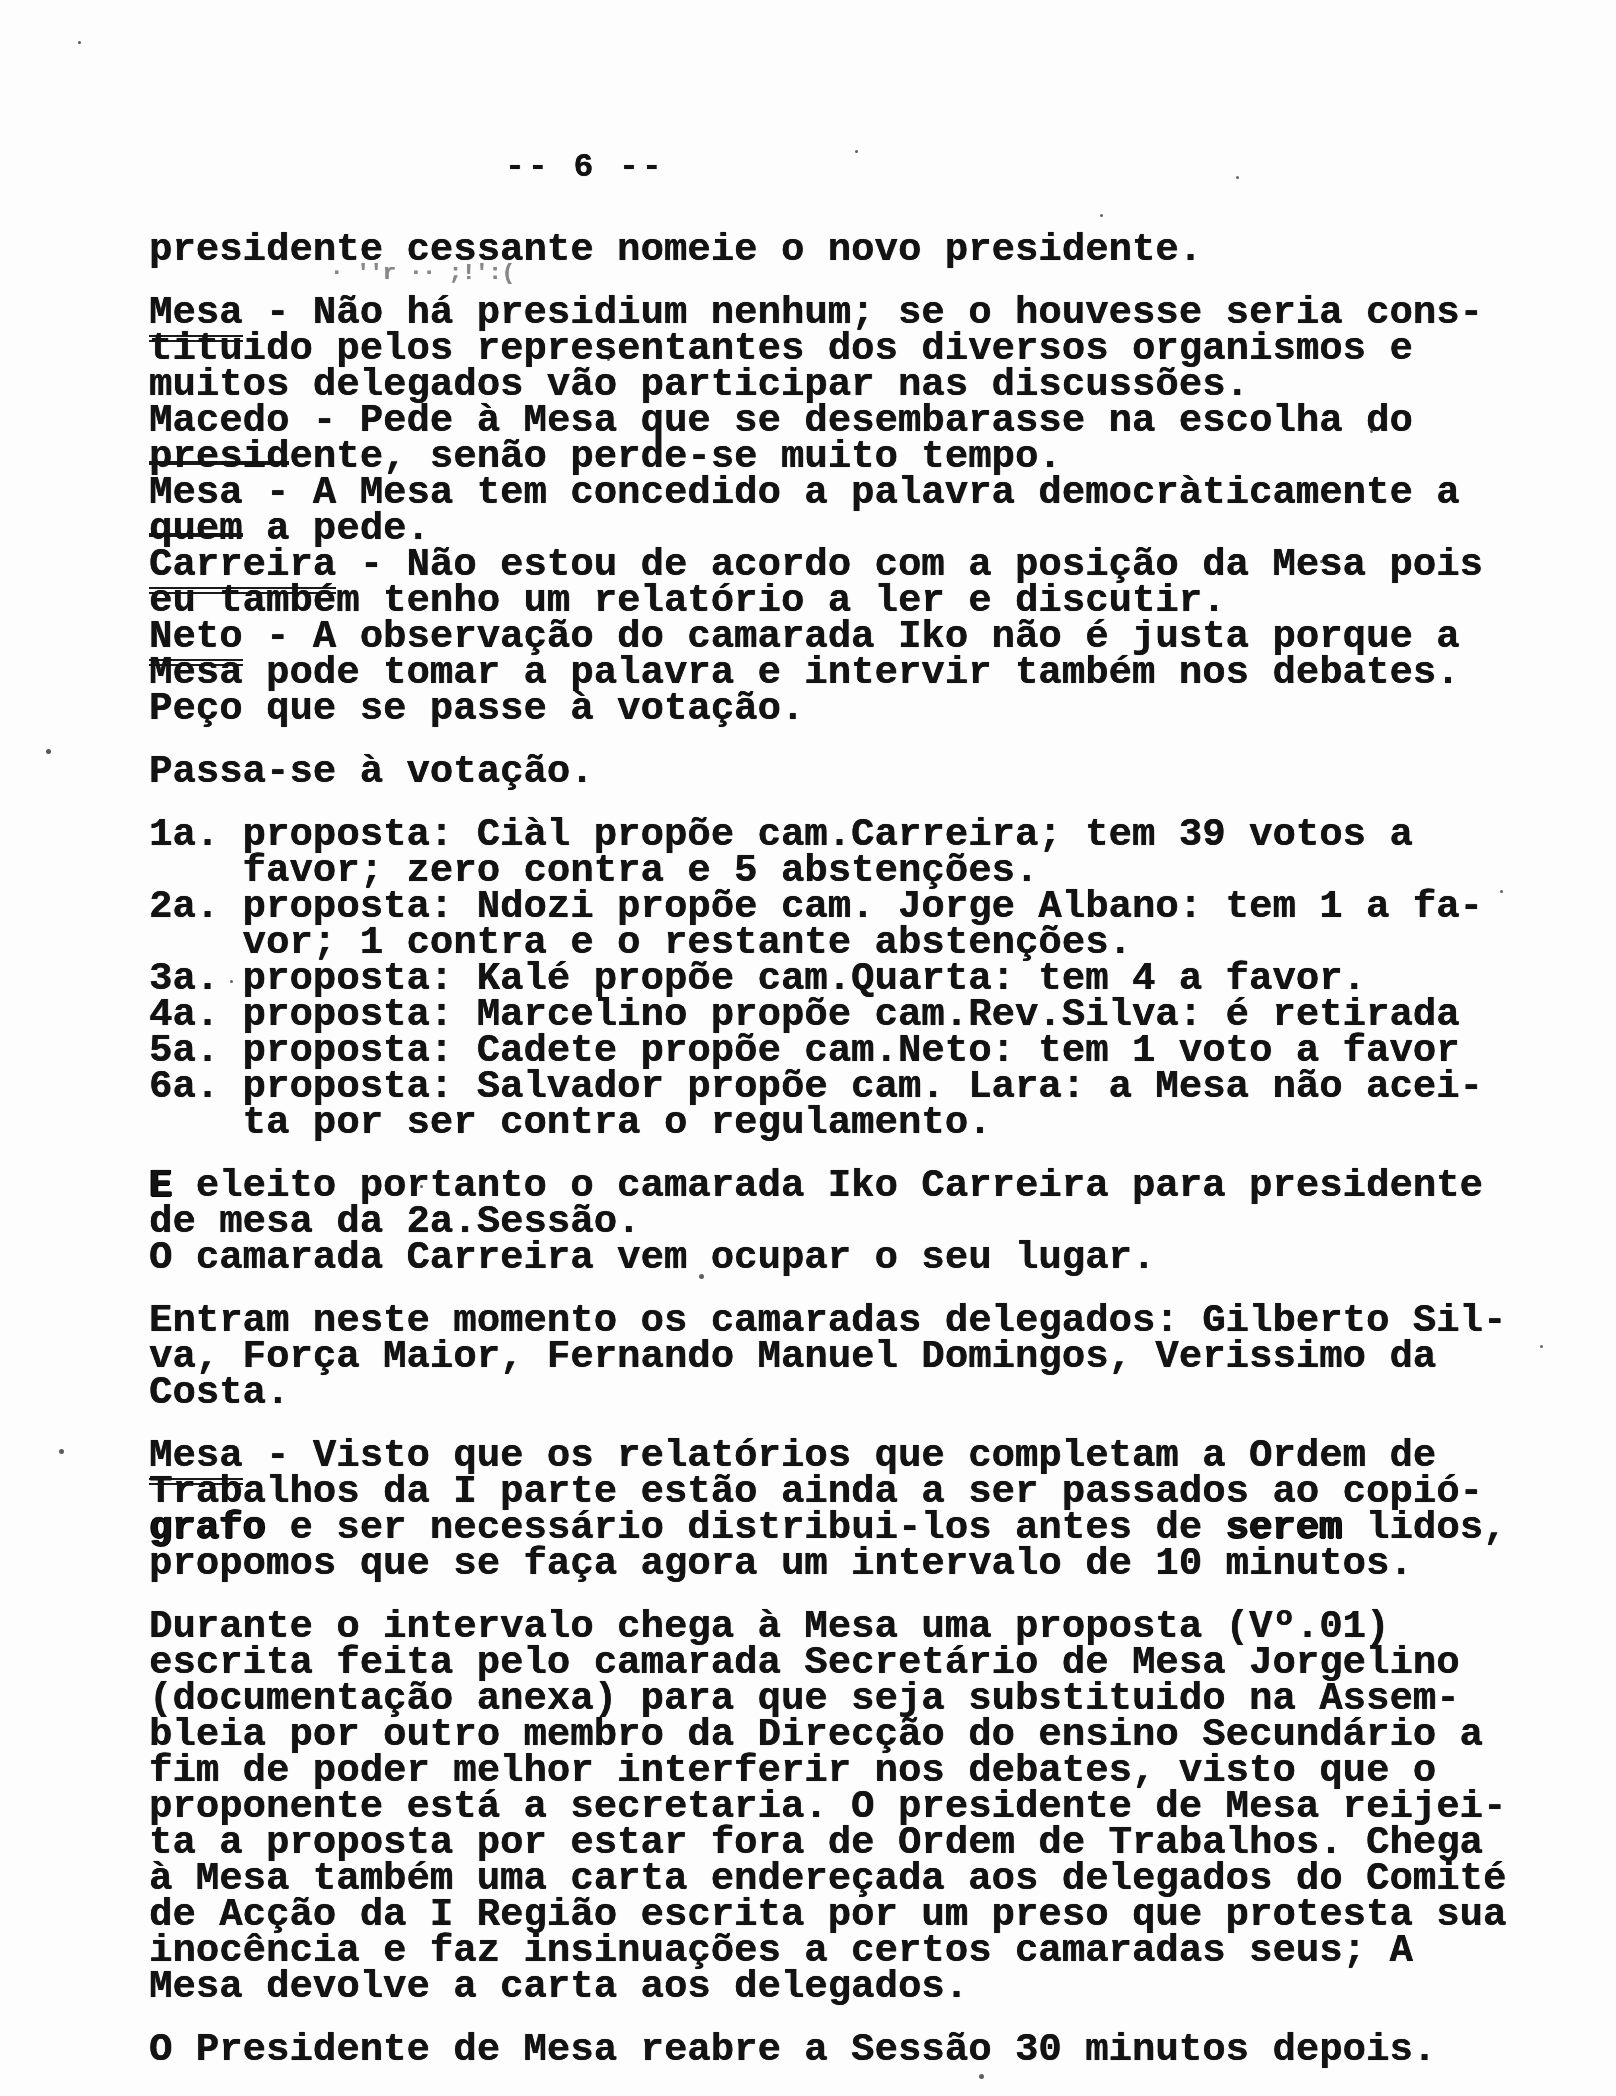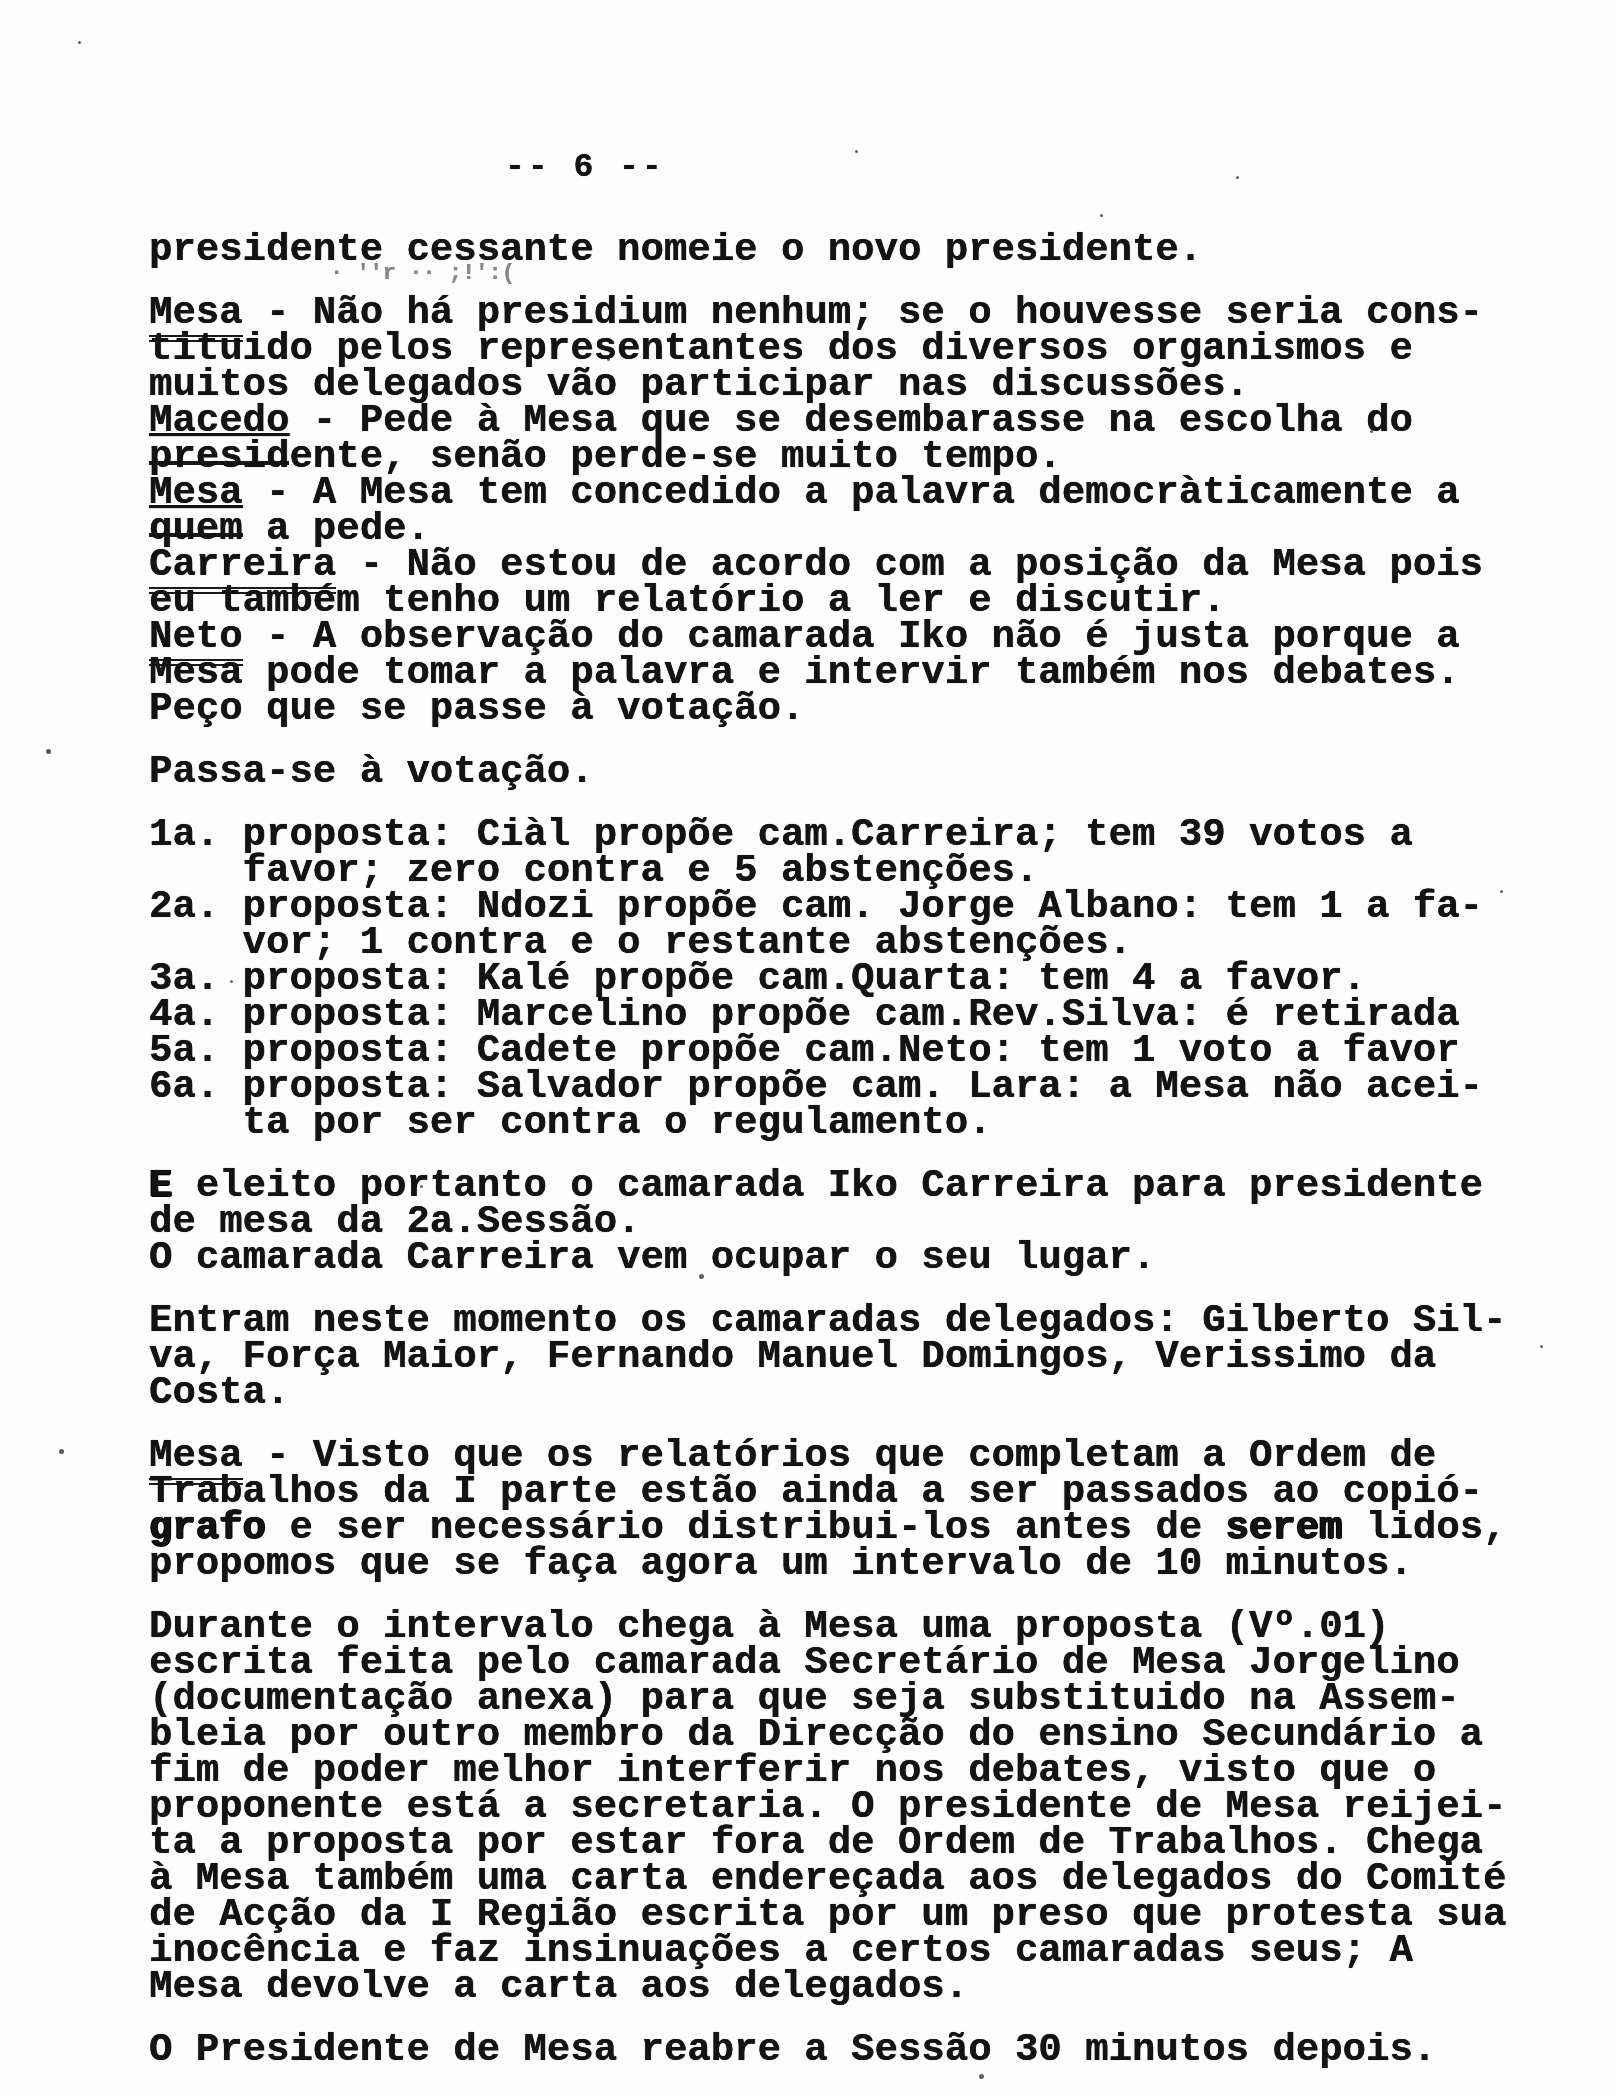--- a/index.html
+++ b/index.html
@@ -19,21 +19,21 @@
     font-size:33px;line-height:36px;letter-spacing:3px;
     white-space:pre;
   }
   .lines{
     position:absolute;left:149px;top:232px;
     font-size:39px;
     white-space:pre;
   }
   .line{height:36px;line-height:36px;}
   .gap{height:27px;}
-  .u{border-bottom:4px solid #1a1a1a;padding-bottom:18px;text-decoration:underline;}
+  .u{border-bottom:4px solid #1a1a1a;padding-bottom:18px;}
   .u2{border-bottom:7px double #1a1a1a;}
   .b{text-shadow:.9px 0 0 #000, -.9px 0 0 #000, 0 .5px 0 #000, 0 0 1px #000;}
   .smudge{
     position:absolute;left:330px;top:262px;
     font-size:22px;line-height:24px;
     opacity:.5;filter:blur(.4px);
     white-space:pre;
   }
   .noise{
     position:absolute;left:0;top:0;width:3px;height:3px;border-radius:50%;

